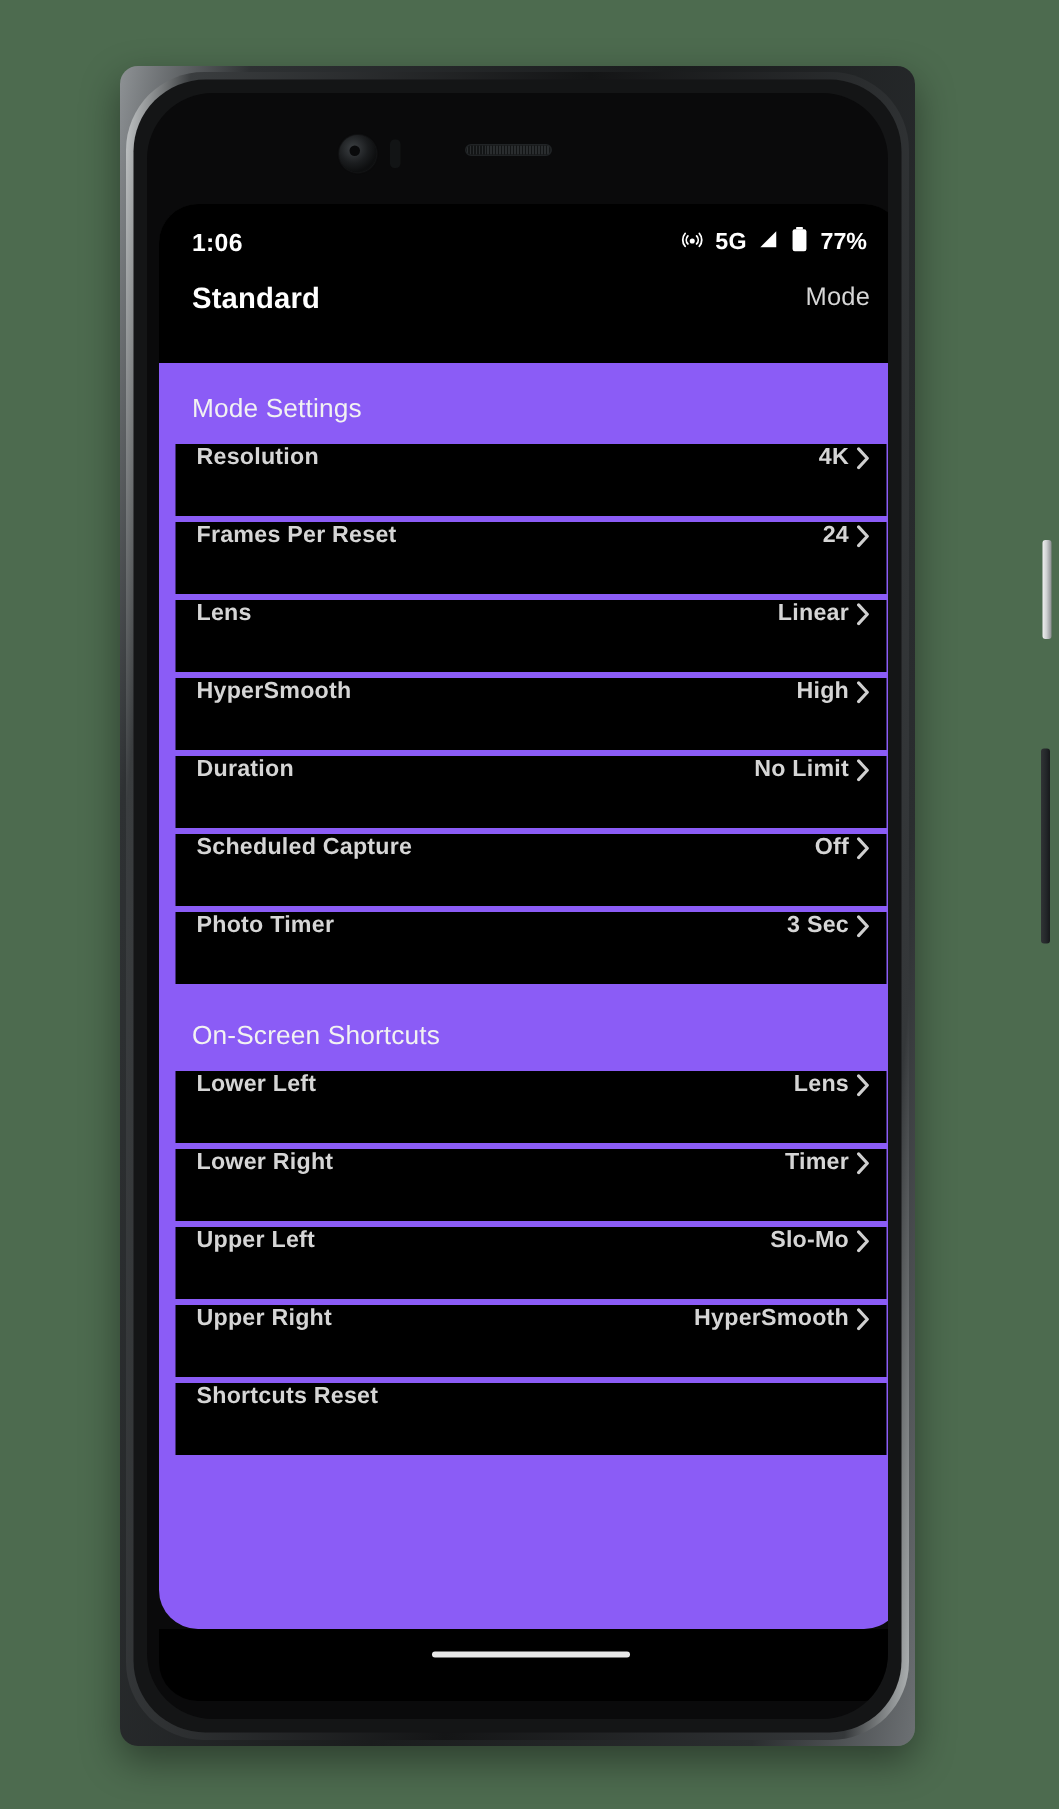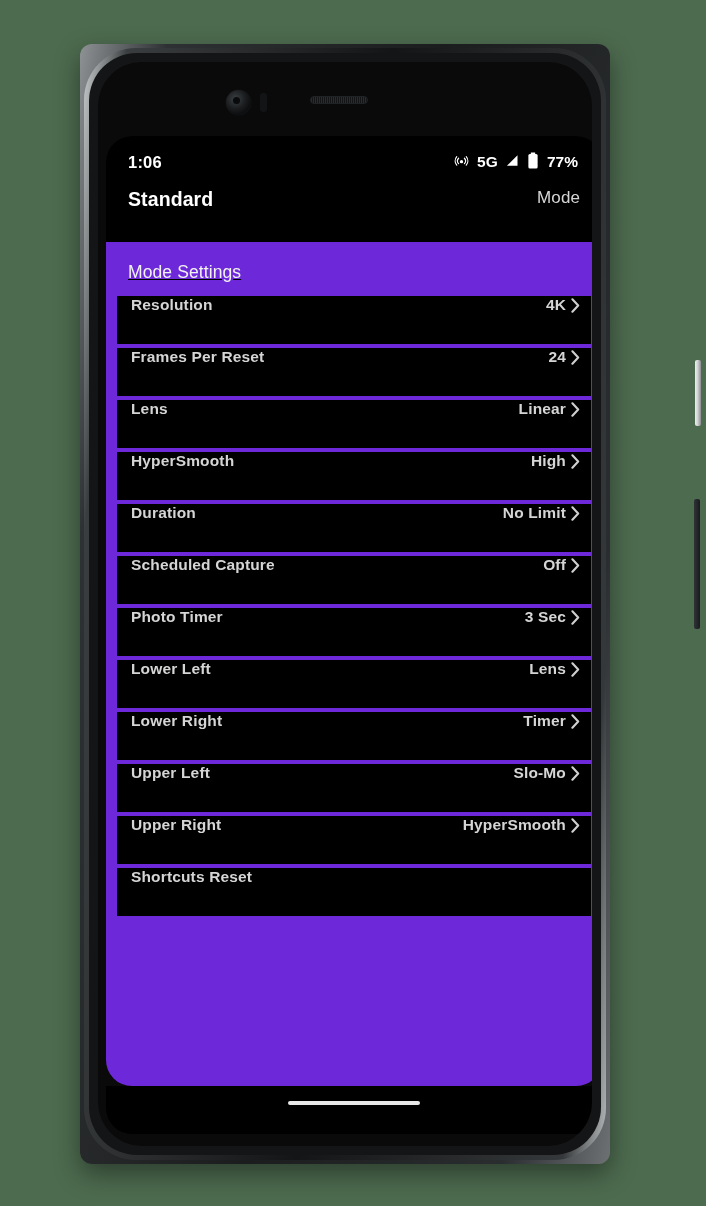--- a/index.html
+++ b/index.html
@@ -163,24 +163,23 @@
   }
   #done-button {
     color: #d6d6d6;
     font-size: 17px;
     font-weight: 400;
     letter-spacing: 0.1px;
   }
 
   
   #settings-scroll {
-    background: #6d28d9;
+    background: #8b5cf6;
     height: 844px;
     overflow: hidden;
-    text-decoration: underline;
   }
   .section-header {
     color: #f2f2f2;
     font-size: 17.5px;
     font-weight: 400;
     padding: 20px 0 13px 22px;
     letter-spacing: 0.1px;
   }
   .settings-row {
     background: #000000;
@@ -364,20 +363,21 @@
               </div>
               <div class="settings-row">
                 <span class="row-label">Photo Timer</span>
                 <span class="row-right">
                   <span class="row-value">3 Sec</span>
                   <svg class="chevron" viewBox="0 0 9 15">
                     <path d="M1.4 1.3 L7.2 7.5 L1.4 13.7" stroke="#cfcfcf" stroke-width="2.1" fill="none" stroke-linecap="round" stroke-linejoin="round"></path>
                   </svg>
                 </span>
               </div>
+              <div class="section-header">On-Screen Shortcuts</div>
               <div class="settings-row">
                 <span class="row-label">Lower Left</span>
                 <span class="row-right">
                   <span class="row-value">Lens</span>
                   <svg class="chevron" viewBox="0 0 9 15">
                     <path d="M1.4 1.3 L7.2 7.5 L1.4 13.7" stroke="#cfcfcf" stroke-width="2.1" fill="none" stroke-linecap="round" stroke-linejoin="round"></path>
                   </svg>
                 </span>
               </div>
               <div class="settings-row">

